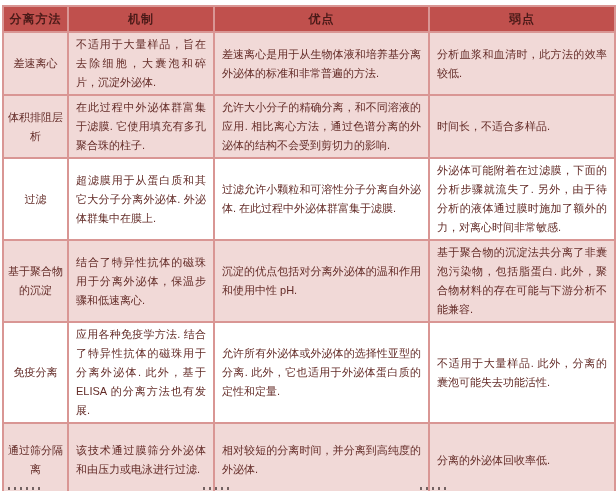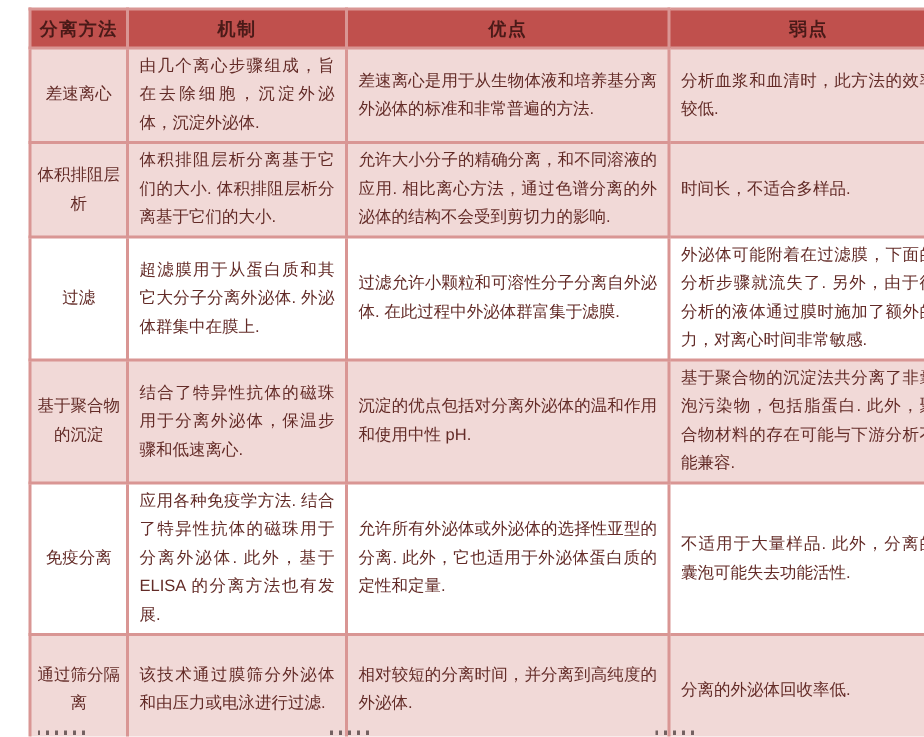--- a/index.html
+++ b/index.html
@@ -10,21 +10,21 @@
     --border:#D99694;
     --body-text:#632B27;
     --page-bg:#FFFFFF;
   }
   *{box-sizing:border-box;margin:0;padding:0;}
   html,body{background:var(--page-bg);}
   body{
     width:616px;height:491px;overflow:hidden;position:relative;
     font-family:"Liberation Sans","DejaVu Sans",sans-serif;
   }
-  .page{position:absolute;inset:0;margin-left:17px;}
+  .page{position:absolute;inset:0;}
   table{
     border-collapse:collapse;table-layout:fixed;
     width:612px;margin:5px 2px 0 2px;
     color:var(--body-text);
   }
   col.c-method{width:65px;}
   col.c-mech{width:146px;}
   col.c-adv{width:215px;}
   col.c-weak{width:186px;}
   th,td{
@@ -85,29 +85,29 @@
       <tr>
         <th>分离方法</th>
         <th>机制</th>
         <th>优点</th>
         <th>弱点</th>
       </tr>
     </thead>
     <tbody>
   <tr class="band">
     <td class="method">差速离心</td>
-    <td class="mech">由几个离心步骤组成，旨在去除细胞，沉淀外泌体，沉淀外泌体.</td>
+    <td class="mech">不适用于大量样品，旨在去除细胞，大囊泡和碎片，沉淀外泌体.</td>
     <td class="adv">差速离心是用于从生物体液和培养基分离外泌体的标准和非常普遍的方法.</td>
     <td class="weak">分析血浆和血清时，此方法的效率较低.</td>
   </tr>
 
 
   <tr class="band">
     <td class="method">体积排阻层析</td>
-    <td class="mech">体积排阻层析分离基于它们的大小. 体积排阻层析分离基于它们的大小.</td>
+    <td class="mech">在此过程中外泌体群富集于滤膜. 它使用填充有多孔聚合珠的柱子.</td>
     <td class="adv">允许大小分子的精确分离，和不同溶液的应用. 相比离心方法，通过色谱分离的外泌体的结构不会受到剪切力的影响.</td>
     <td class="weak">时间长，不适合多样品.</td>
   </tr>
 
   <tr class="plain">
     <td class="method">过滤</td>
     <td class="mech">超滤膜用于从蛋白质和其它大分子分离外泌体. 外泌体群集中在膜上.</td>
     <td class="adv">过滤允许小颗粒和可溶性分子分离自外泌体. 在此过程中外泌体群富集于滤膜.</td>
     <td class="weak">外泌体可能附着在过滤膜，下面的分析步骤就流失了. 另外，由于待分析的液体通过膜时施加了额外的力，对离心时间非常敏感.</td>
   </tr>

